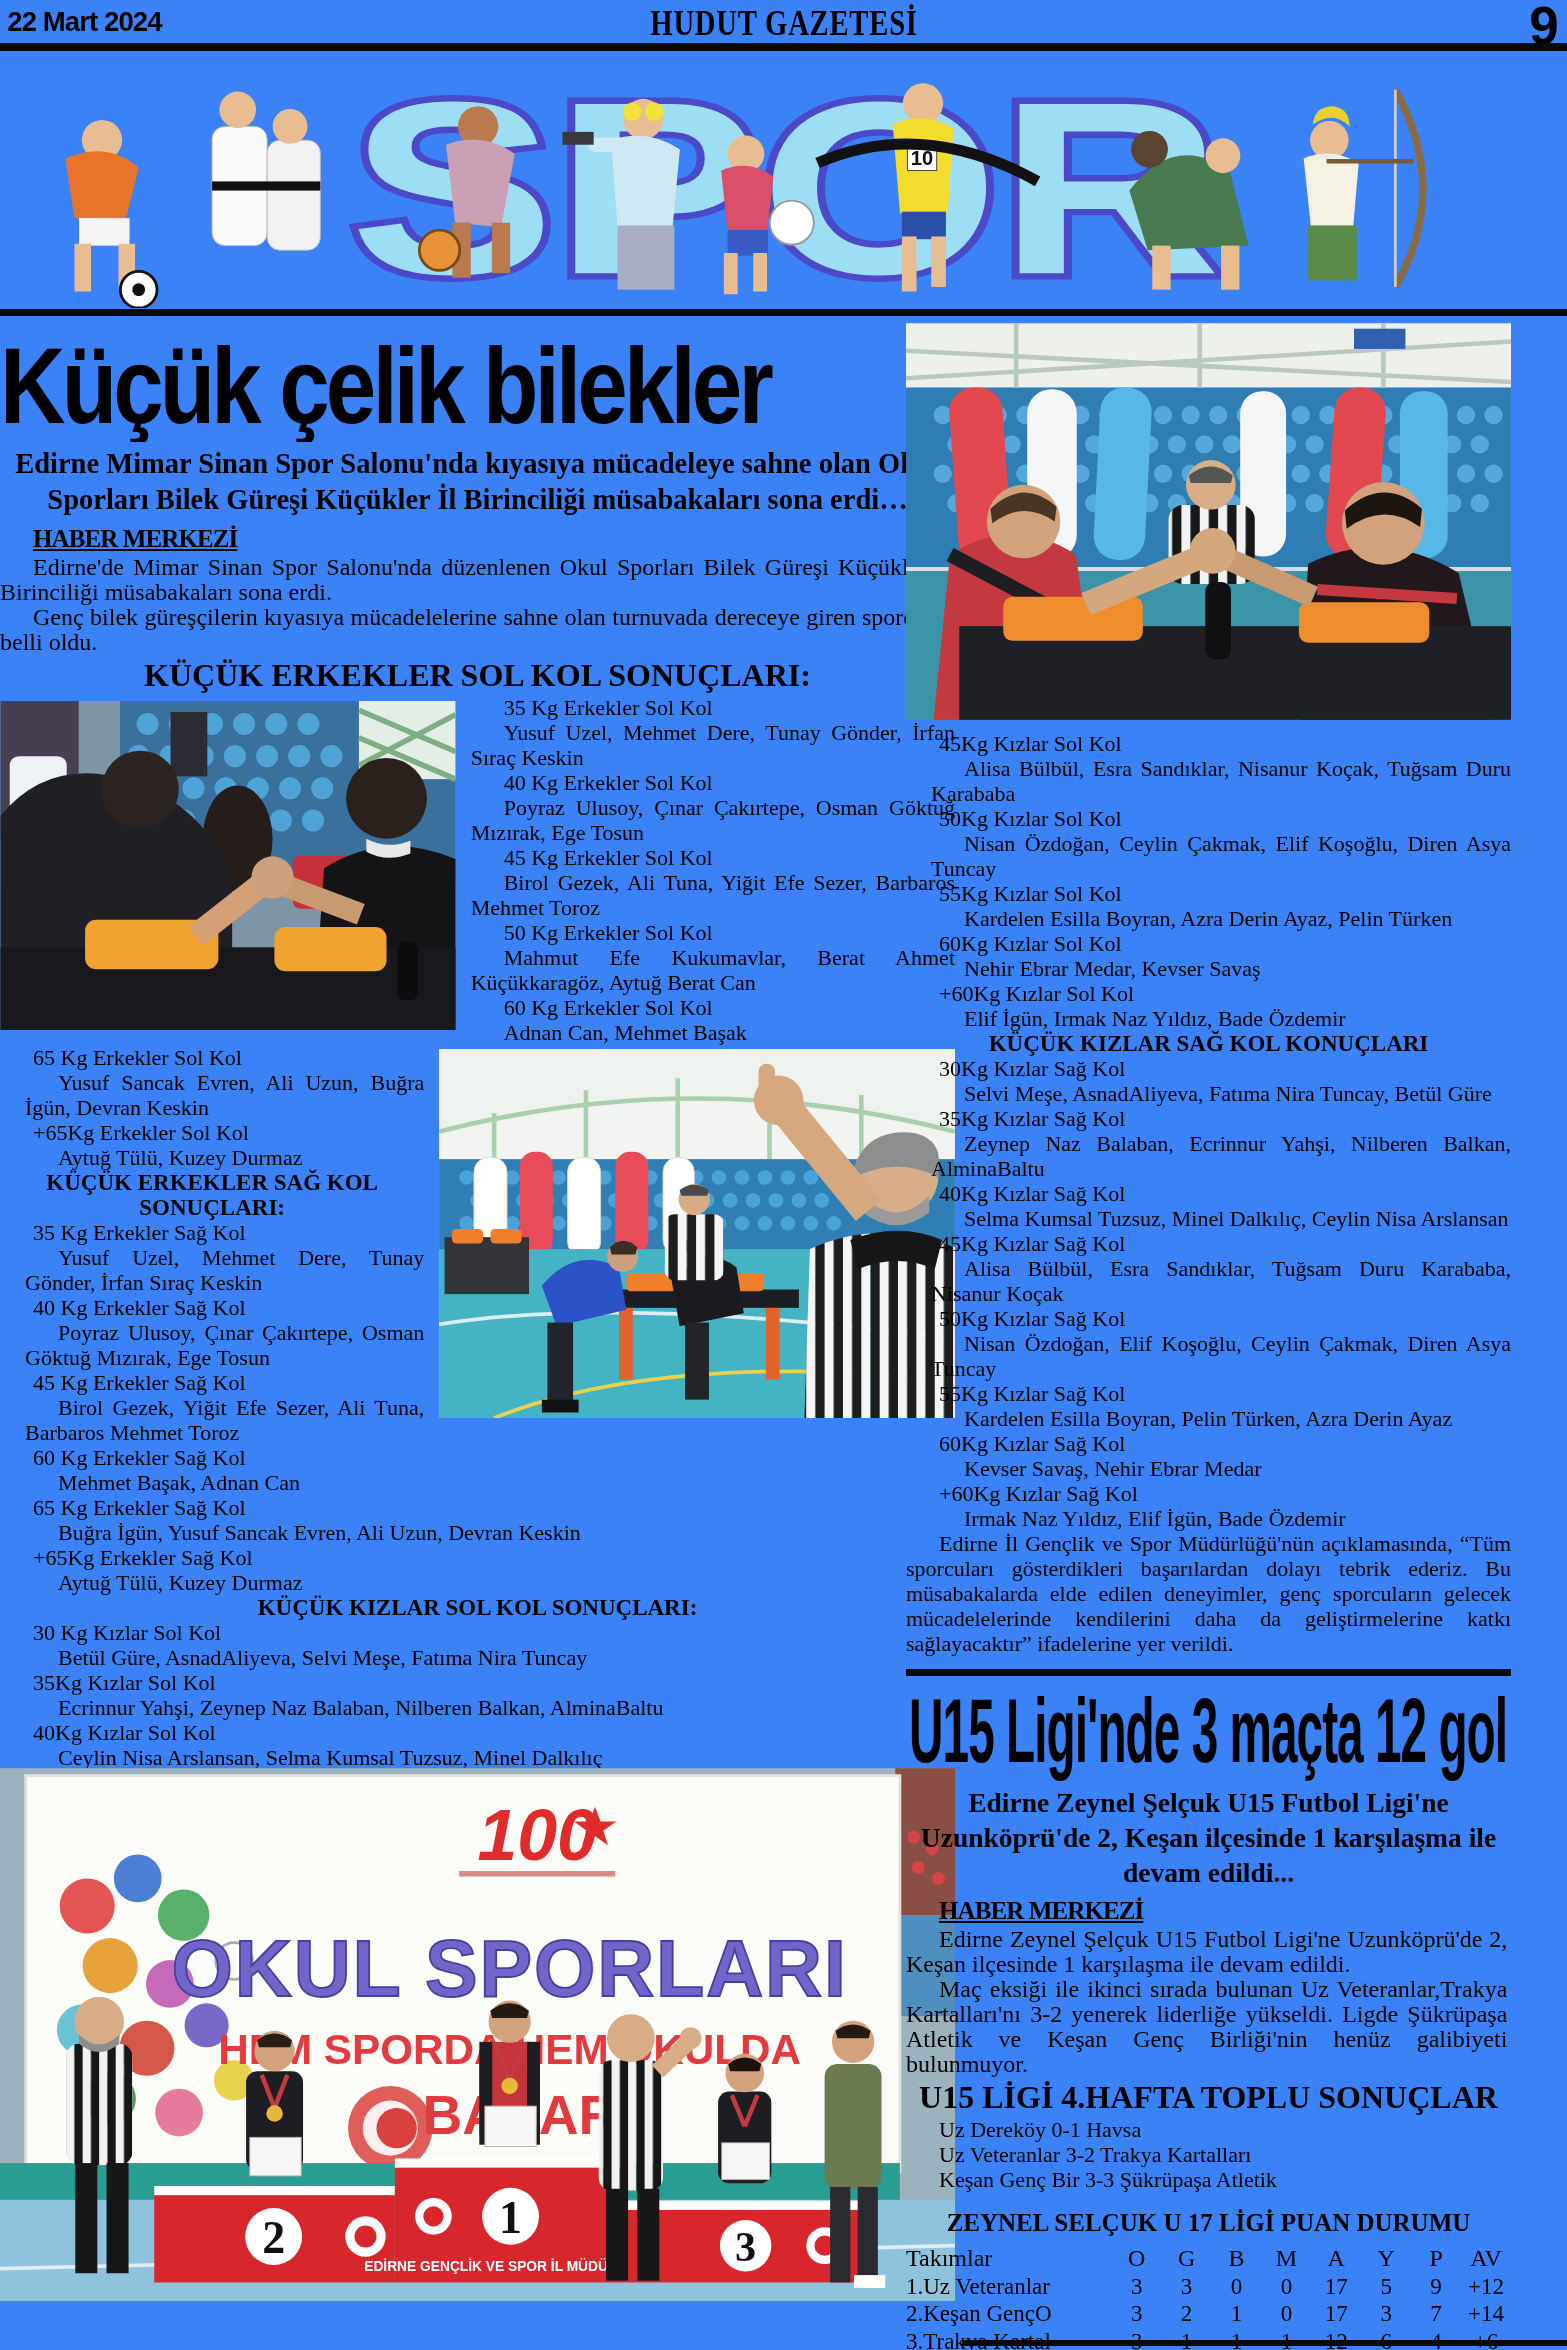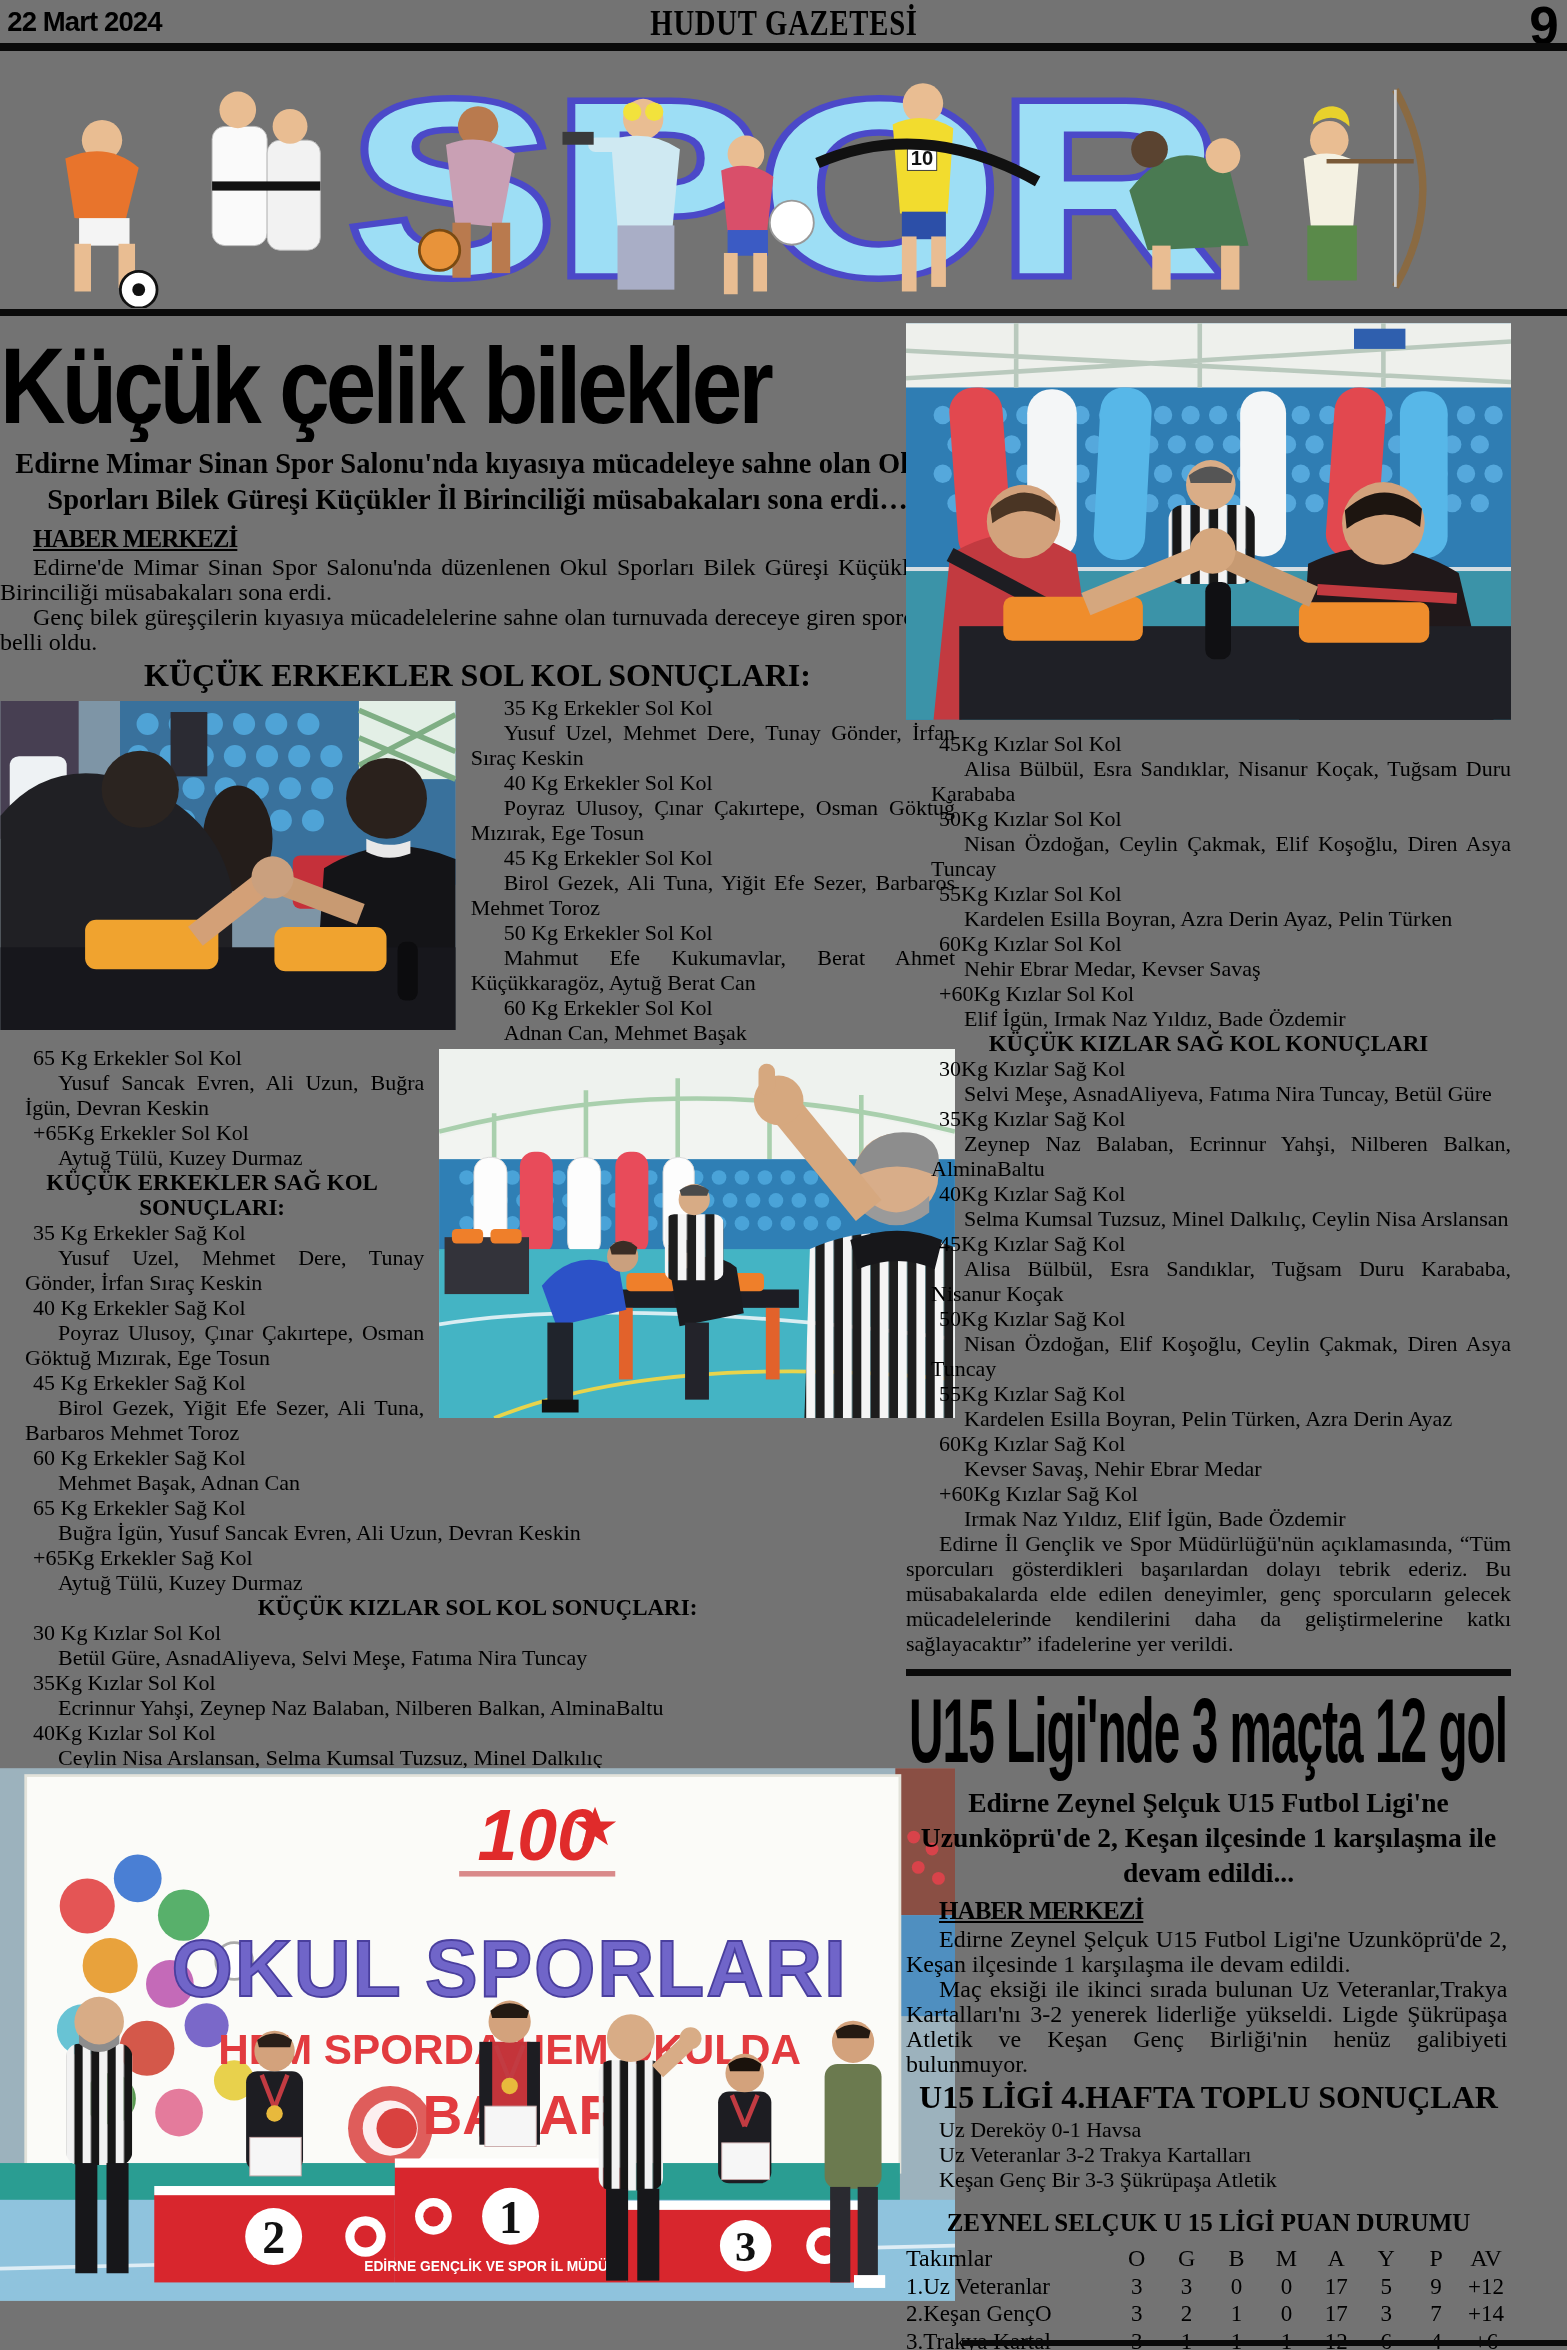--- a/index.html
+++ b/index.html
@@ -1,16 +1,16 @@
 <!DOCTYPE html>
 <html lang="tr" style="font-size:14.7px"><head>
 <meta charset="utf-8">
 <style>
   html,body{margin:0;padding:0;background:#ffffff;}
-  .page{position:relative;width:1568px;height:2351px;background:#737373;color:#000;
+  .page{position:relative;width:1568px;height:2351px;background:#3b82f6;color:#000;
         font-family:"Liberation Serif",serif;overflow:hidden;}
   
   .hdr-date{position:absolute;left:7.3px;top:5.5px;font:bold 27.5px "Liberation Sans",sans-serif;letter-spacing:-0.9px;}
   .hdr-masthead{position:absolute;left:0;top:3.7px;width:100%;display:flex;justify-content:center;}
   .hdr-masthead span{font:bold 35px "Liberation Serif",serif;letter-spacing:0.9px;
         transform:scaleX(.82);transform-origin:center;white-space:nowrap;}
   .hdr-page{position:absolute;right:9.2px;top:-5.5px;font:bold 53px "Liberation Sans",sans-serif;}
   .hdr-rule{position:absolute;left:0;top:43px;width:100%;height:8.3px;background:#0a0a0a;}
   
   .banner{position:absolute;left:0;top:53px;width:1568px;height:255px;}
@@ -654,21 +654,21 @@
     <div class="byline">HABER MERKEZİ</div>
     <div class="bodypara">Edirne Zeynel Şelçuk U15 Futbol Ligi'ne Uzunköprü'de 2, Keşan ilçesinde 1 karşılaşma ile devam edildi.</div>
     <div class="bodypara">Maç eksiği ile ikinci sırada bulunan Uz Veteranlar,Trakya Kartalları'nı 3-2 yenerek liderliğe yükseldi. Ligde Şükrüpaşa Atletik ve Keşan Genç Birliği'nin henüz galibiyeti bulunmuyor.</div>
     <div class="centerhead">U15 LİGİ 4.HAFTA TOPLU SONUÇLAR</div>
     <div class="flowbox">
         <div class="fl fl-res">Uz Dereköy 0-1 Havsa</div>
         <div class="fl fl-res">Uz Veteranlar 3-2 Trakya Kartalları</div>
         <div class="fl fl-res">Keşan Genç Bir 3-3 Şükrüpaşa Atletik</div>
       </div>
 
-    <div class="tbl-title">ZEYNEL SELÇUK U 15 LİGİ PUAN DURUMU</div>
+    <div class="tbl-title">ZEYNEL SELÇUK U 17 LİGİ PUAN DURUMU</div>
     <table class="standings">
         <colgroup>
           <col style="width: 34%;">
           <col style="width: 8.25%;">
           <col style="width: 8.25%;">
           <col style="width: 8.25%;">
           <col style="width: 8.25%;">
           <col style="width: 8.25%;">
           <col style="width: 8.25%;">
           <col style="width: 8.25%;">

